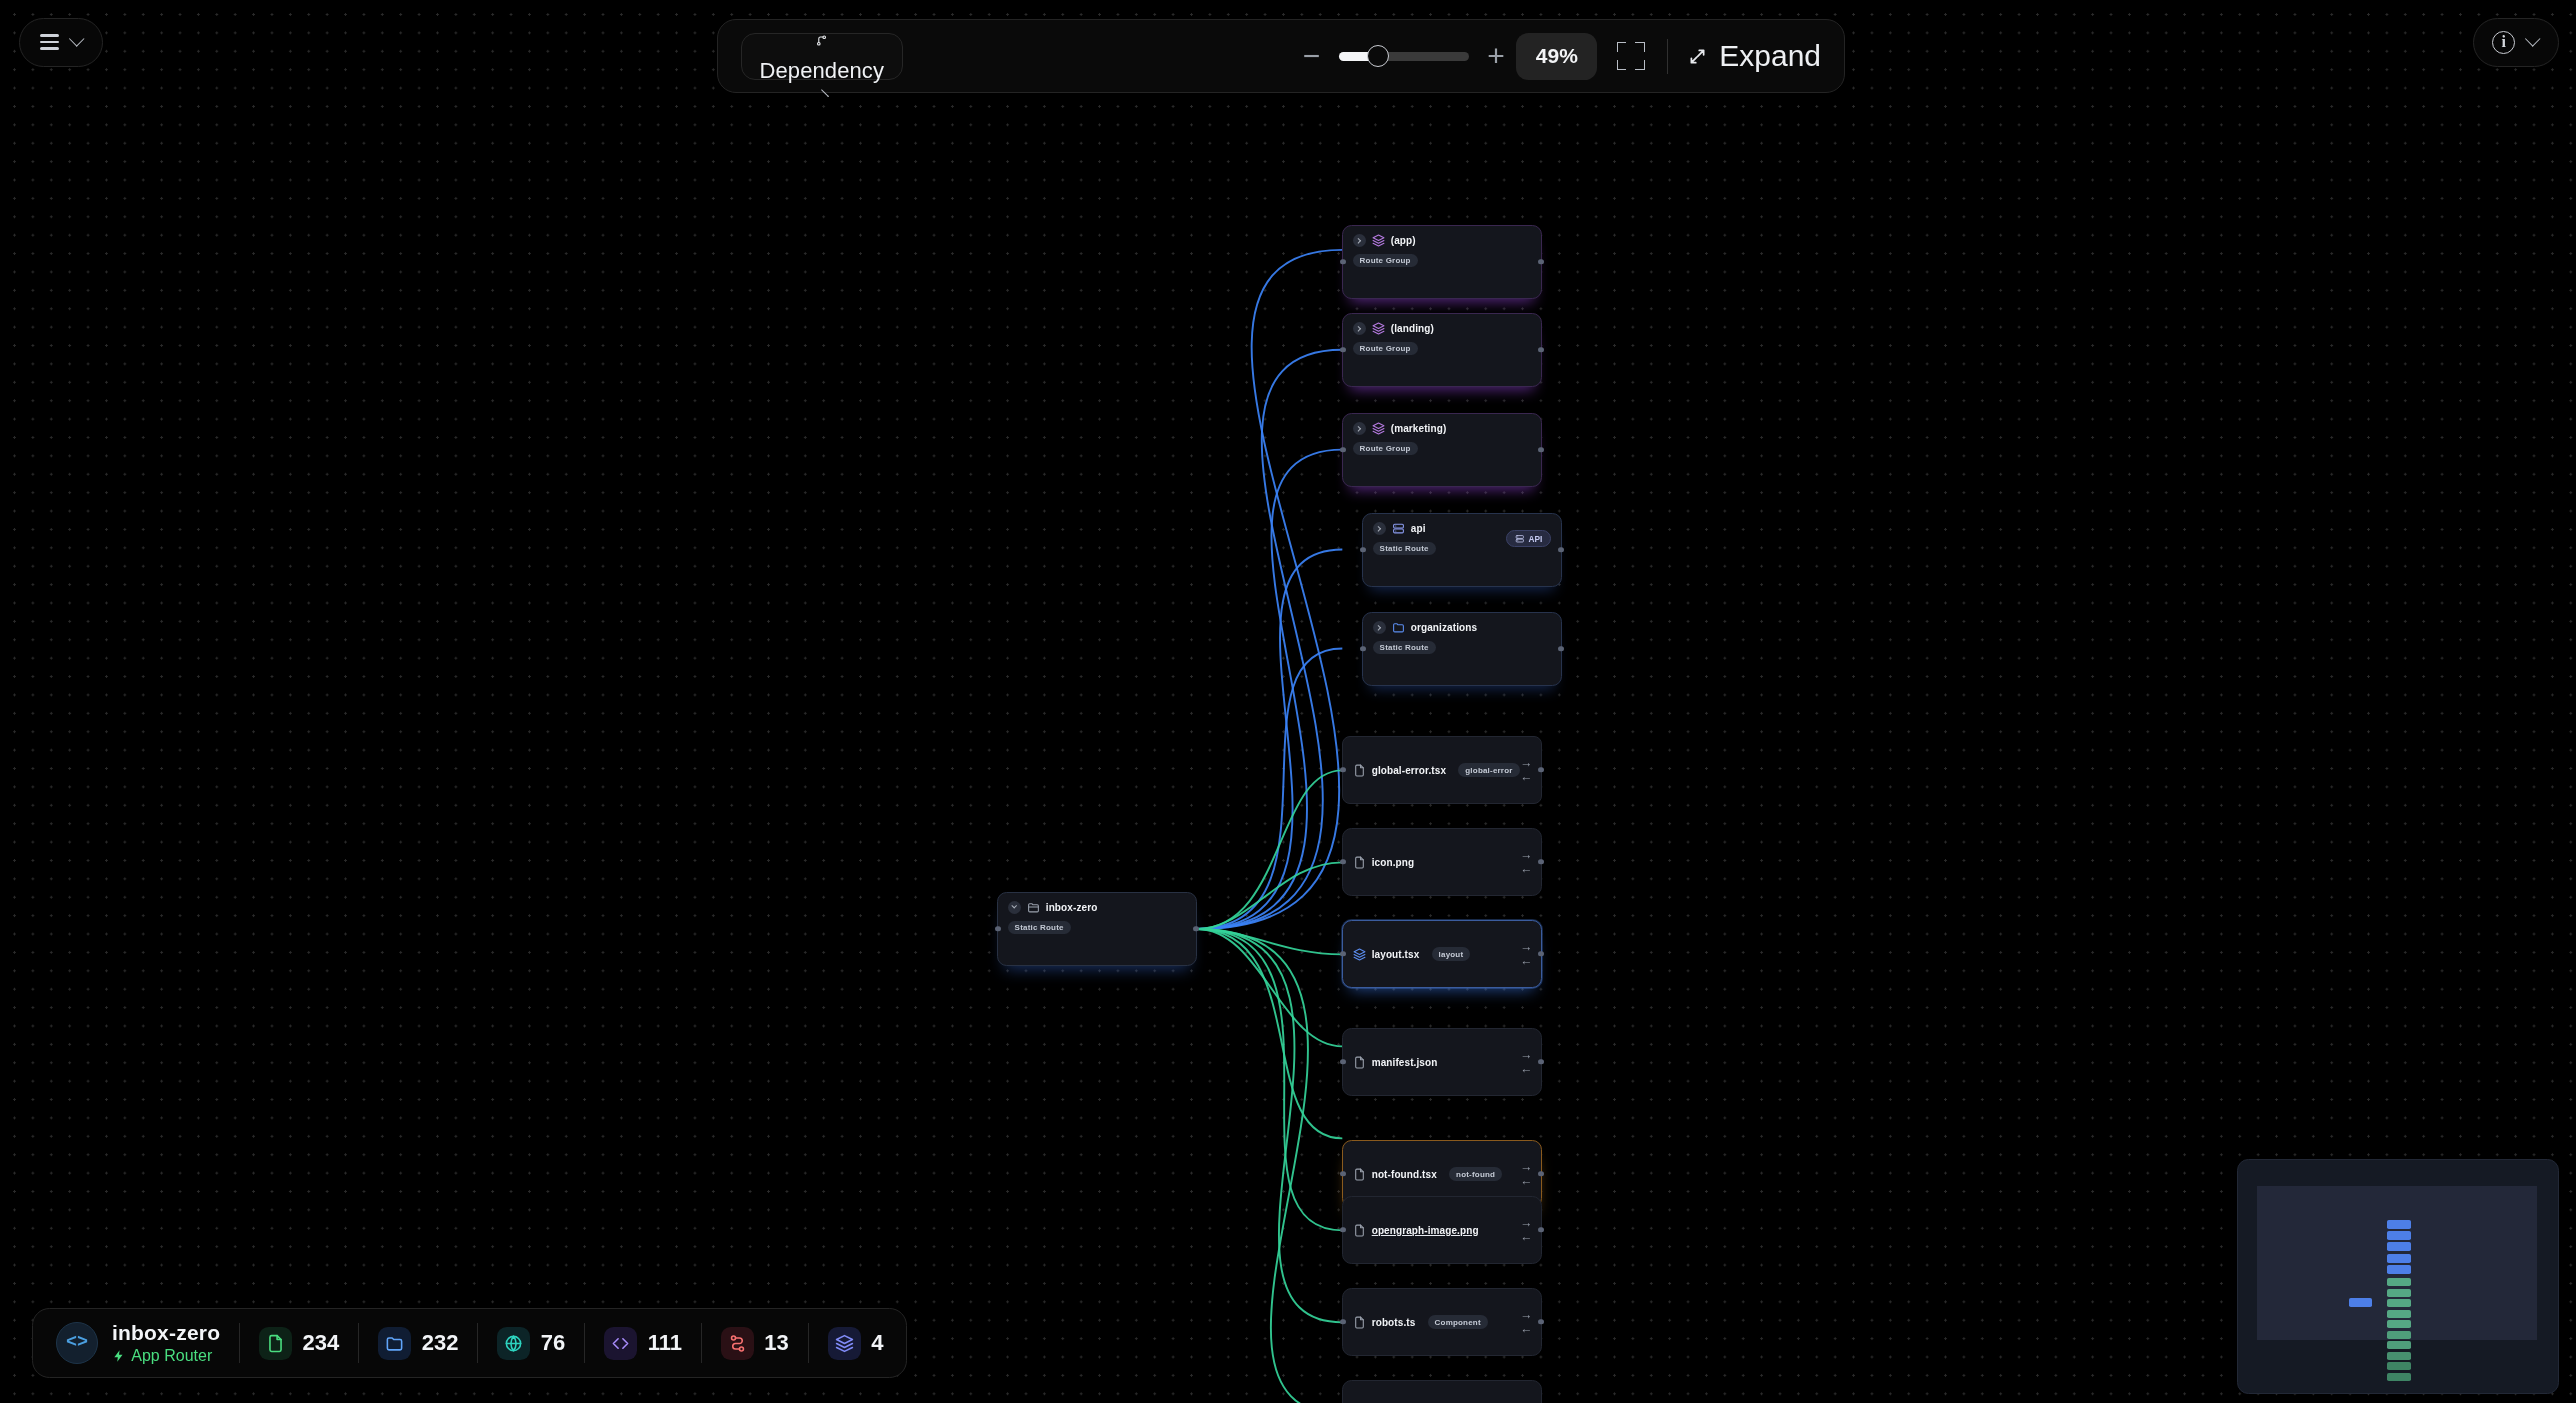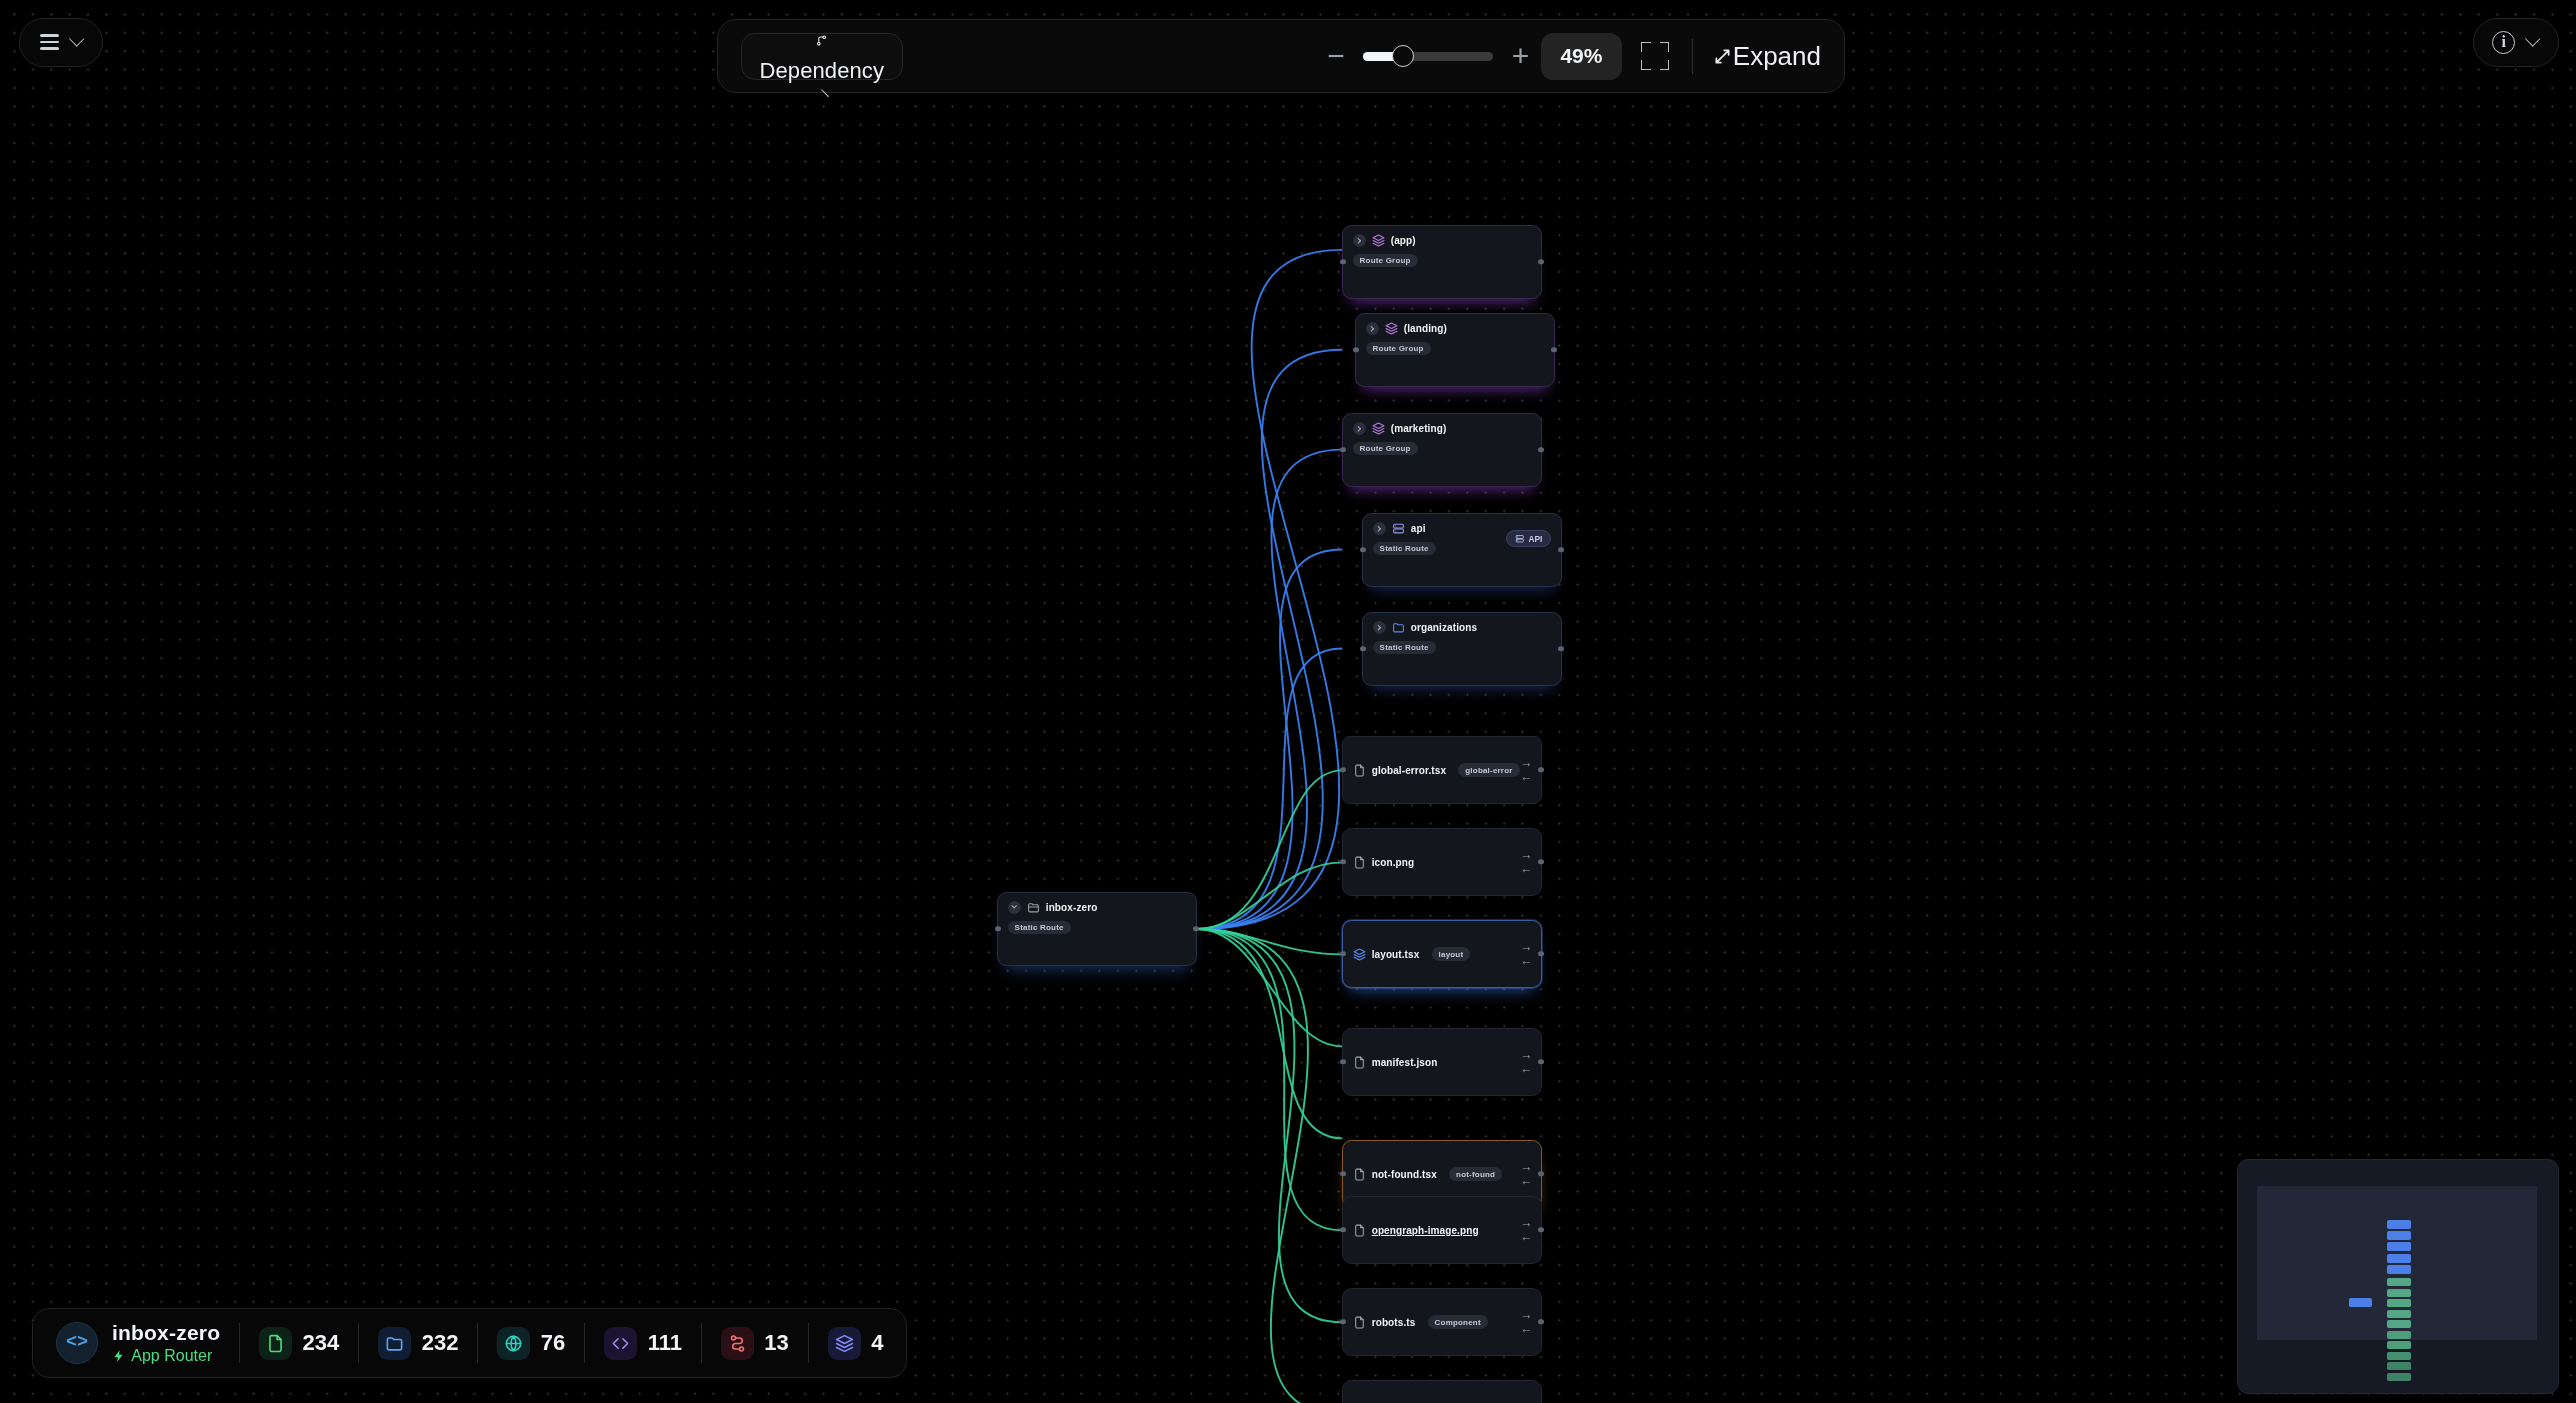--- a/index.html
+++ b/index.html
@@ -133,22 +133,22 @@
   #fit-btn { margin-left: 16px; cursor: pointer; width: 35px; height: 35px; position: relative; }
   #fit-btn span { position: absolute; width: 9.6px; height: 9.6px; border: 1.9px solid #b9bec6; }
   #fit-btn .tl { top: 3.5px; left: 3.5px; border-right: 0; border-bottom: 0; }
   #fit-btn .tr { top: 3.5px; right: 3.5px; border-left: 0; border-bottom: 0; }
   #fit-btn .bl { bottom: 3.5px; left: 3.5px; border-right: 0; border-top: 0; }
   #fit-btn .br { bottom: 3.5px; right: 3.5px; border-left: 0; border-top: 0; }
 
   .tb-div { width: 0.9px; height: 35px; background: #303030; margin: 0 19px; }
 
   #expand-btn {
-    display: flex; align-items: center; gap: 0;
-    cursor: pointer; font-size: 26px; color: #eef0f3;
+    display: flex; align-items: center; gap: 11px;
+    cursor: pointer; font-size: 30px; color: #eef0f3;
   }
 
   
   #info-btn {
     right: 17.5px; top: 17.5px;
     height: 49px; width: 86px;
     justify-content: center; gap: 12.3px;
     cursor: pointer;
   }
   .info-circle {
@@ -338,21 +338,21 @@
           </span>
           <svg xmlns="http://www.w3.org/2000/svg" width="13" height="13" viewBox="0 0 24 24" fill="none" stroke="#b57ae0" stroke-width="2" stroke-linecap="round" stroke-linejoin="round">
             <path d="M12 2 2 7l10 5 10-5z"></path>
             <path d="M2 12l10 5 10-5"></path>
             <path d="M2 17l10 5 10-5"></path>
           </svg>
           <span class="nname">(app)</span>
         </div>
         <div><span class="badge">Route Group</span></div>
       </div>
-      <div class="node rg tall" style="left: 1342px; top: 313px; margin-left: 13px;">
+      <div class="node rg tall" style="left: 1342px; top: 313px;">
         <span class="port l"></span>
         <span class="port r"></span>
         <div class="row1">
           <span class="toggle">
             <i class="a"></i>
           </span>
           <svg xmlns="http://www.w3.org/2000/svg" width="13" height="13" viewBox="0 0 24 24" fill="none" stroke="#b57ae0" stroke-width="2" stroke-linecap="round" stroke-linejoin="round">
             <path d="M12 2 2 7l10 5 10-5z"></path>
             <path d="M2 12l10 5 10-5"></path>
             <path d="M2 17l10 5 10-5"></path>

